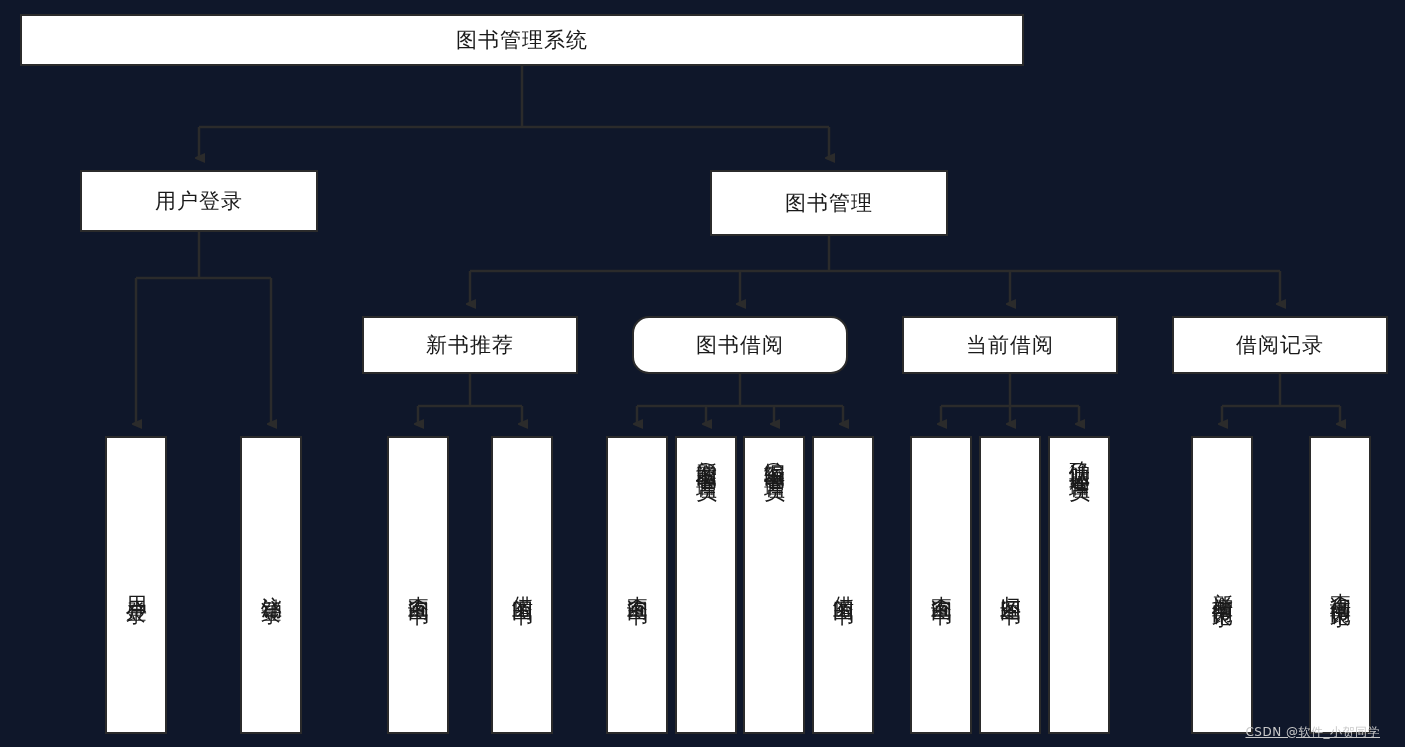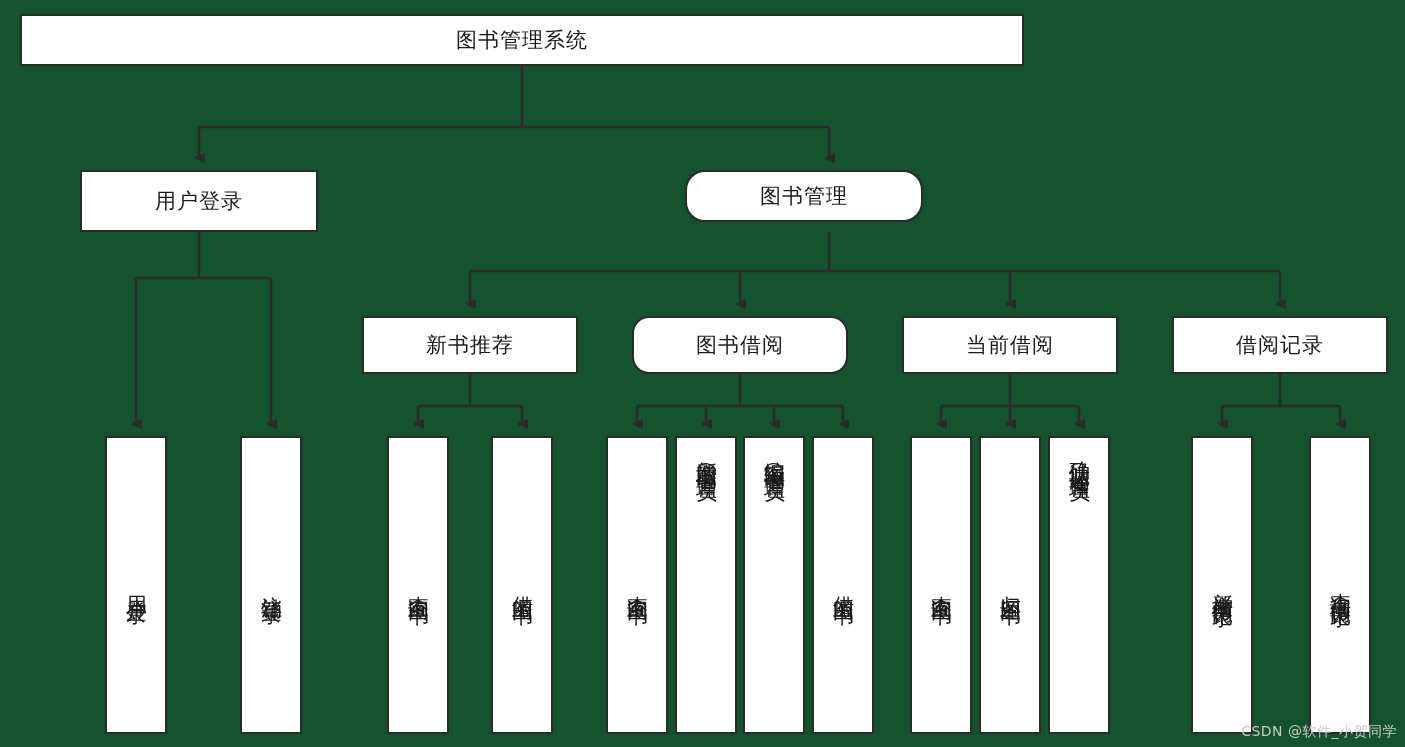--- a/index.html
+++ b/index.html
@@ -7,21 +7,21 @@
     padding: 0;
     background: #ffffff;
   }
   body {
     font-family: "DejaVu Sans", "Liberation Sans", sans-serif;
   }
   #diagram-root {
     position: relative;
     width: 1405px;
     height: 747px;
-    background: #14532d;
+    background: #0f172a;
     overflow: hidden;
   }
   svg.edges {
     position: absolute;
     left: 0;
     top: 0;
     width: 1405px;
     height: 747px;
   }
   .node {
@@ -57,27 +57,28 @@
   .node.vertical.mid .label {
     margin-top: auto;
     margin-bottom: auto;
   }
   .node.vertical.top .label {
     margin-top: 6px;
     margin-bottom: auto;
   }
   .watermark {
     position: absolute;
-    right: 8px;
+    right: 25px;
     bottom: 6px;
-    font-size: 14px;
+    font-size: 12px;
     color: #c9c9c9;
     white-space: nowrap;
     z-index: 3;
     letter-spacing: 0.5px;
+    text-decoration: underline;
   }
 </style>
 </head>
 <body>
 
 <div id="diagram-root">
 
   <svg class="edges" viewBox="0 0 1405 747" xmlns="http://www.w3.org/2000/svg">
     <defs>
       <marker id="arrow" markerWidth="10" markerHeight="10" refX="5" refY="6" orient="auto" markerUnits="userSpaceOnUse">
@@ -129,21 +130,21 @@
     </g>
   </svg>
 
   <div class="node horizontal" style="left:20px; top:14px; width:1004px; height:52px;">
     <span class="label">图书管理系统</span>
   </div>
 
   <div class="node horizontal" style="left:80px; top:170px; width:238px; height:62px;">
     <span class="label">用户登录</span>
   </div>
-  <div class="node horizontal" style="left:685px; top:170px; width:238px; height:52px;border-radius:20px;">
+  <div class="node horizontal" style="left:710px; top:170px; width:238px; height:66px;">
     <span class="label">图书管理</span>
   </div>
 
   <div class="node horizontal" style="left:362px; top:316px; width:216px; height:58px;">
     <span class="label">新书推荐</span>
   </div>
   <div class="node horizontal" style="left:632px; top:316px; width:216px; height:58px;border-radius:17px;">
     <span class="label">图书借阅</span>
   </div>
   <div class="node horizontal" style="left:1172px; top:316px; width:216px; height:58px;">

